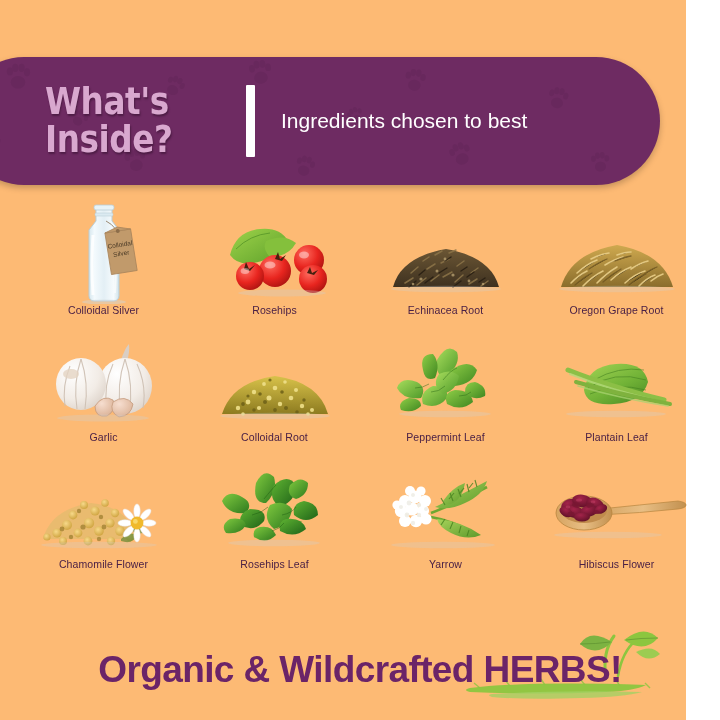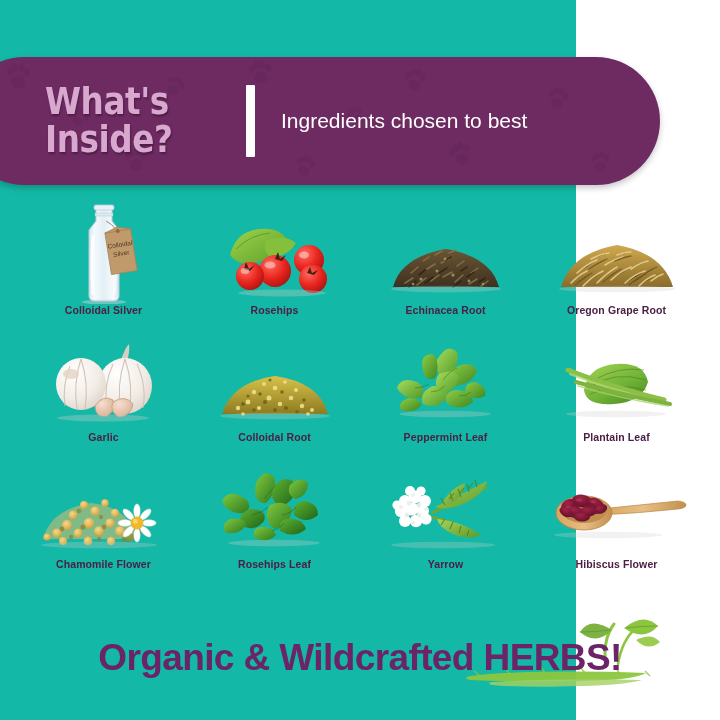--- a/index.html
+++ b/index.html
@@ -1,20 +1,20 @@
 <!DOCTYPE html>
 <html><head>
 <meta charset="utf-8">
 <style>
   html,body{margin:0;padding:0;}
   body{
     width:720px;height:720px;overflow:hidden;background:#ffffff;
     font-family:"Liberation Sans",sans-serif;position:relative;
   }
-  .page{position:relative;width:576px;height:720px;background:#14b8a6;}
+  .page{position:relative;width:686px;height:720px;background:#fdba74;}
 
   
   .banner{
     position:absolute;left:-40px;top:57px;width:700px;height:128px;
     background:#6e2b62;border-radius:64px;
     box-shadow:0 3px 6px rgba(0,0,0,0.22);
     overflow:hidden;
   }
   .banner-paws{position:absolute;inset:0;opacity:.5;}
   .banner-inner{
@@ -44,28 +44,28 @@
   .grid{
     position:absolute;left:18px;top:196px;width:684px;
     display:grid;grid-template-columns:repeat(4,1fr);
     grid-template-rows:repeat(3,127px);
   }
   .cell{position:relative;display:flex;flex-direction:column;
         align-items:center;justify-content:flex-end;}
   .art{position:relative;width:100%;height:101px;}
   .art svg{position:absolute;left:50%;bottom:0;transform:translateX(-50%);}
   .caption{
-    color:#4a2045;font-size:10.5px;font-weight:bold;
+    color:#4a2045;font-size:10.5px;font-weight:normal;
     letter-spacing:.1px;text-align:left;margin-bottom:7px;
     white-space:nowrap;
   }
 
   
   .footer{
-    position:absolute;left:0;bottom:20px;width:720px;height:86px;text-align:center;
+    position:absolute;left:0;bottom:8px;width:720px;height:86px;text-align:center;
   }
   .footer svg{position:absolute;left:50%;top:0;transform:translateX(-50%);}
 </style>
 </head>
 <body>
 
 <div class="page">
 
   <div class="banner">
     <svg class="banner-paws" width="700" height="128" viewBox="0 0 700 128">

